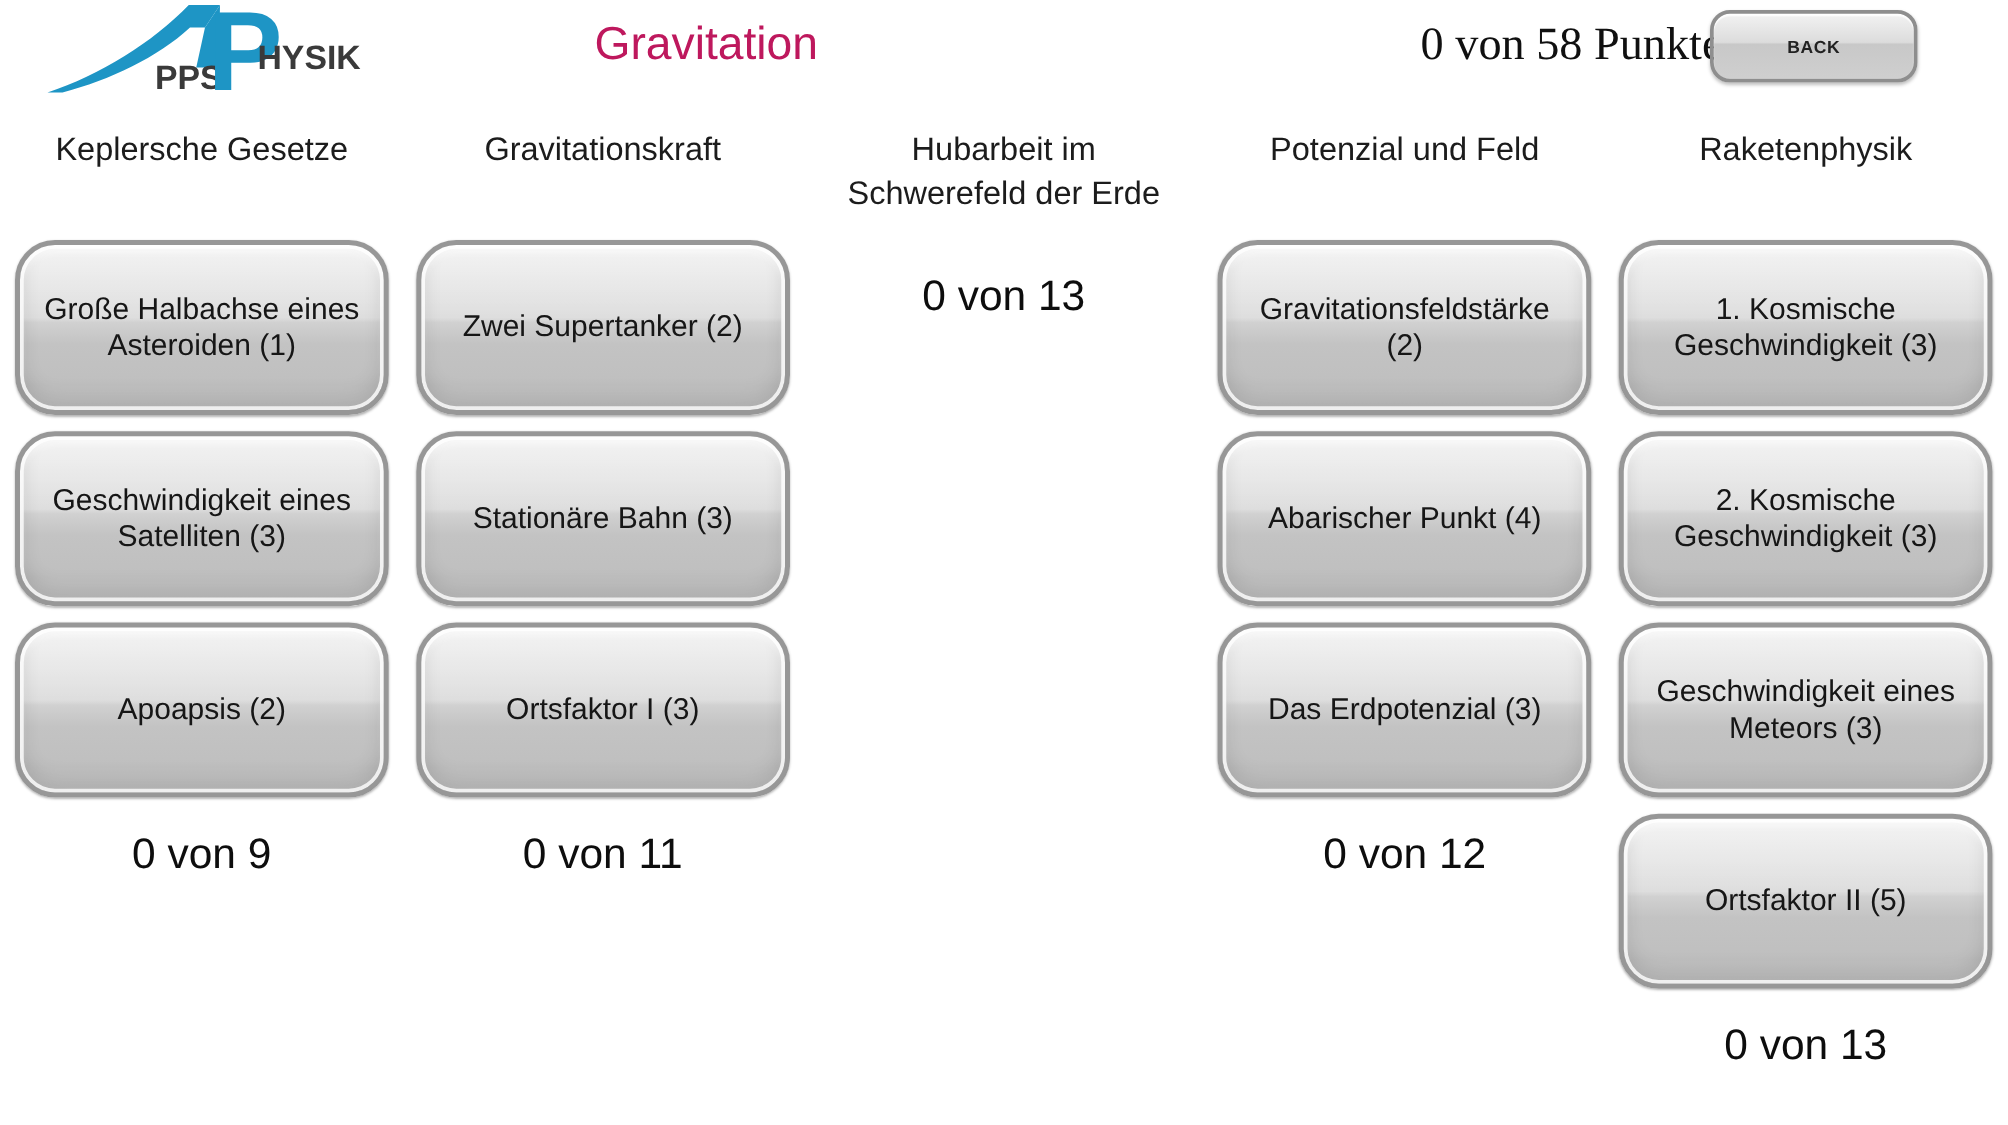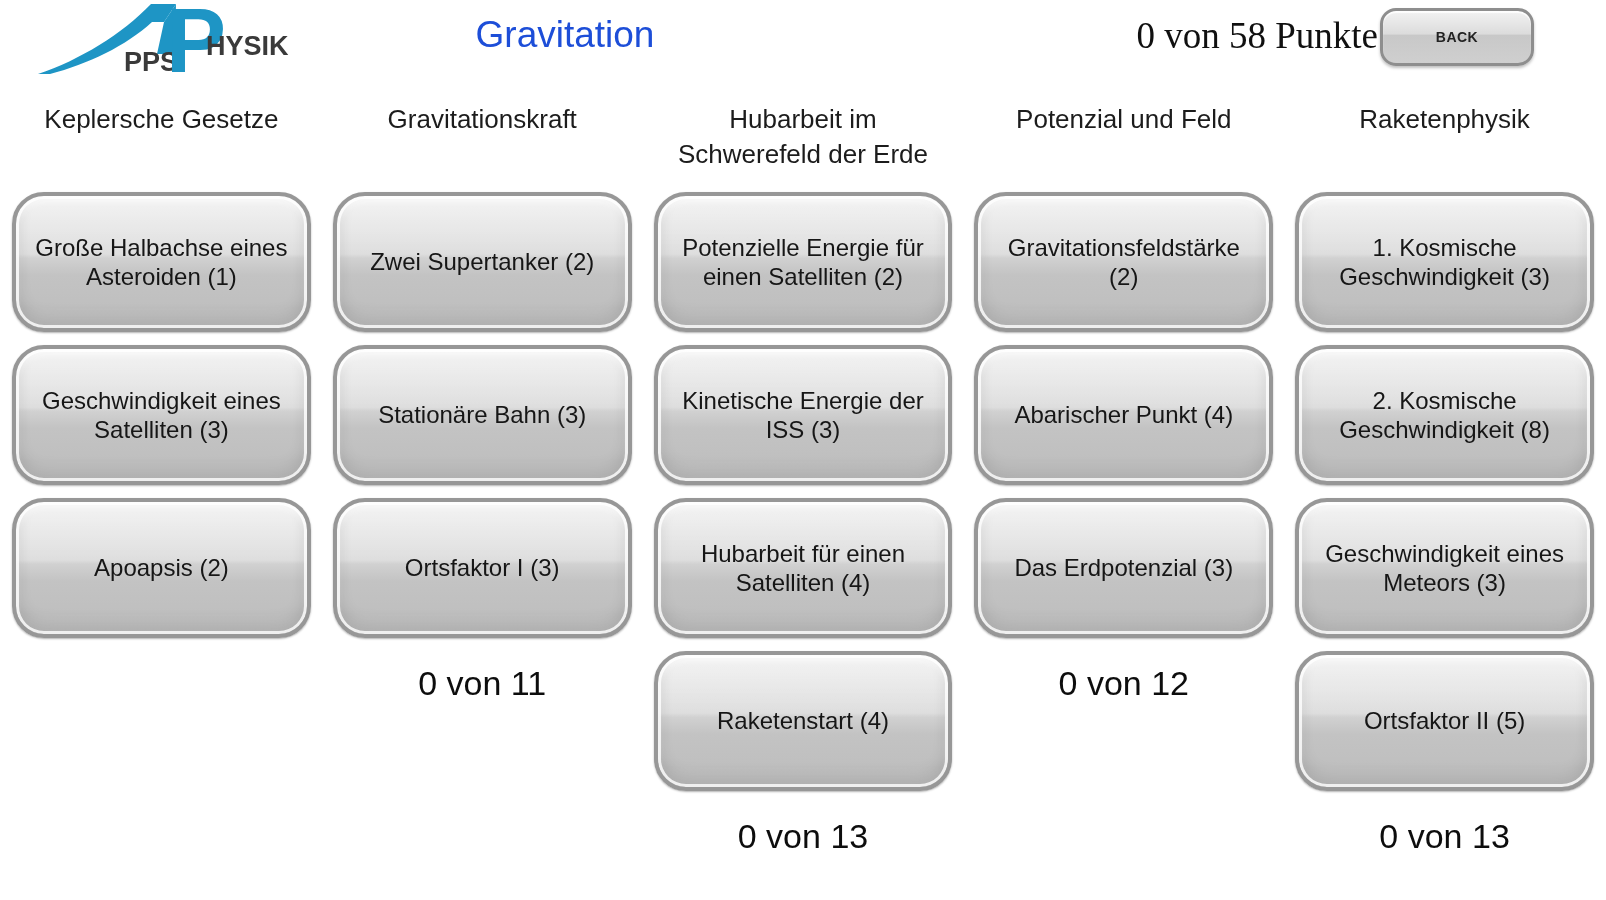--- a/index.html
+++ b/index.html
@@ -9,29 +9,29 @@
     font-family:"Liberation Sans", sans-serif;
     color:#111;
     overflow:hidden;
   }
 
   
   .app-header{position:relative;height:92px;}
   .logo{position:absolute;left:36px;top:2px;}
   .page-title{
     position:absolute;left:565px;top:14px;transform:translateX(-50%);
-    font-size:37px;color:#1d4ed8;white-space:nowrap;
+    font-size:37px;color:#be185d;white-space:nowrap;
   }
   .total-points{
     position:absolute;right:228px;top:14px;
     font-size:37px;color:#101010;white-space:nowrap;font-family:Liberation Serif, serif;
   }
   .back-btn{
     position:absolute;right:72px;top:8px;
-    width:154px;height:58px;
+    width:166px;height:58px;
     border:3px solid #8e8e8e;border-radius:16px;
     background:linear-gradient(180deg,#f2f2f2 0%,#dcdcdc 44%,#c8c8c8 47%,#cfcfcf 100%);
     box-shadow:inset 0 2px 1px rgba(255,255,255,.9), 0 2px 3px rgba(0,0,0,.25);
     font-family:"Liberation Sans", sans-serif;
     font-size:14px;font-weight:bold;letter-spacing:.5px;color:#222;
     cursor:pointer;
   }
 
   
   .board{
@@ -93,57 +93,52 @@
 
 <div class="board">
 
   <div class="column">
     <div class="col-title">Keplersche Gesetze</div>
     <div class="tasks">
       <button class="task-btn">Große Halbachse eines Asteroiden (1)</button>
       <button class="task-btn">Geschwindigkeit eines Satelliten (3)</button>
       <button class="task-btn">Apoapsis (2)</button>
     </div>
+    <div class="col-score">0 von 9</div>
   </div>
 
   <div class="column">
     <div class="col-title">Gravitationskraft</div>
     <div class="tasks">
       <button class="task-btn">Zwei Supertanker (2)</button>
       <button class="task-btn">Stationäre Bahn (3)</button>
       <button class="task-btn">Ortsfaktor I (3)</button>
     </div>
     <div class="col-score">0 von 11</div>
   </div>
 
   <div class="column">
     <div class="col-title">Hubarbeit im Schwerefeld der Erde</div>
-    <div class="tasks">
-      <button class="task-btn">Potenzielle Energie für einen Satelliten (2)</button>
-      <button class="task-btn">Kinetische Energie der ISS (3)</button>
-      <button class="task-btn">Hubarbeit für einen Satelliten (4)</button>
-      <button class="task-btn">Raketenstart (4)</button>
-    </div>
     <div class="col-score">0 von 13</div>
   </div>
 
   <div class="column">
     <div class="col-title">Potenzial und Feld</div>
     <div class="tasks">
       <button class="task-btn">Gravitationsfeldstärke (2)</button>
       <button class="task-btn">Abarischer Punkt (4)</button>
       <button class="task-btn">Das Erdpotenzial (3)</button>
     </div>
     <div class="col-score">0 von 12</div>
   </div>
 
   <div class="column">
     <div class="col-title">Raketenphysik</div>
     <div class="tasks">
       <button class="task-btn">1. Kosmische Geschwindigkeit (3)</button>
-      <button class="task-btn">2. Kosmische Geschwindigkeit (8)</button>
+      <button class="task-btn">2. Kosmische Geschwindigkeit (3)</button>
       <button class="task-btn">Geschwindigkeit eines Meteors (3)</button>
       <button class="task-btn">Ortsfaktor II (5)</button>
     </div>
     <div class="col-score">0 von 13</div>
   </div>
 
 </div>
 
 </body></html>

